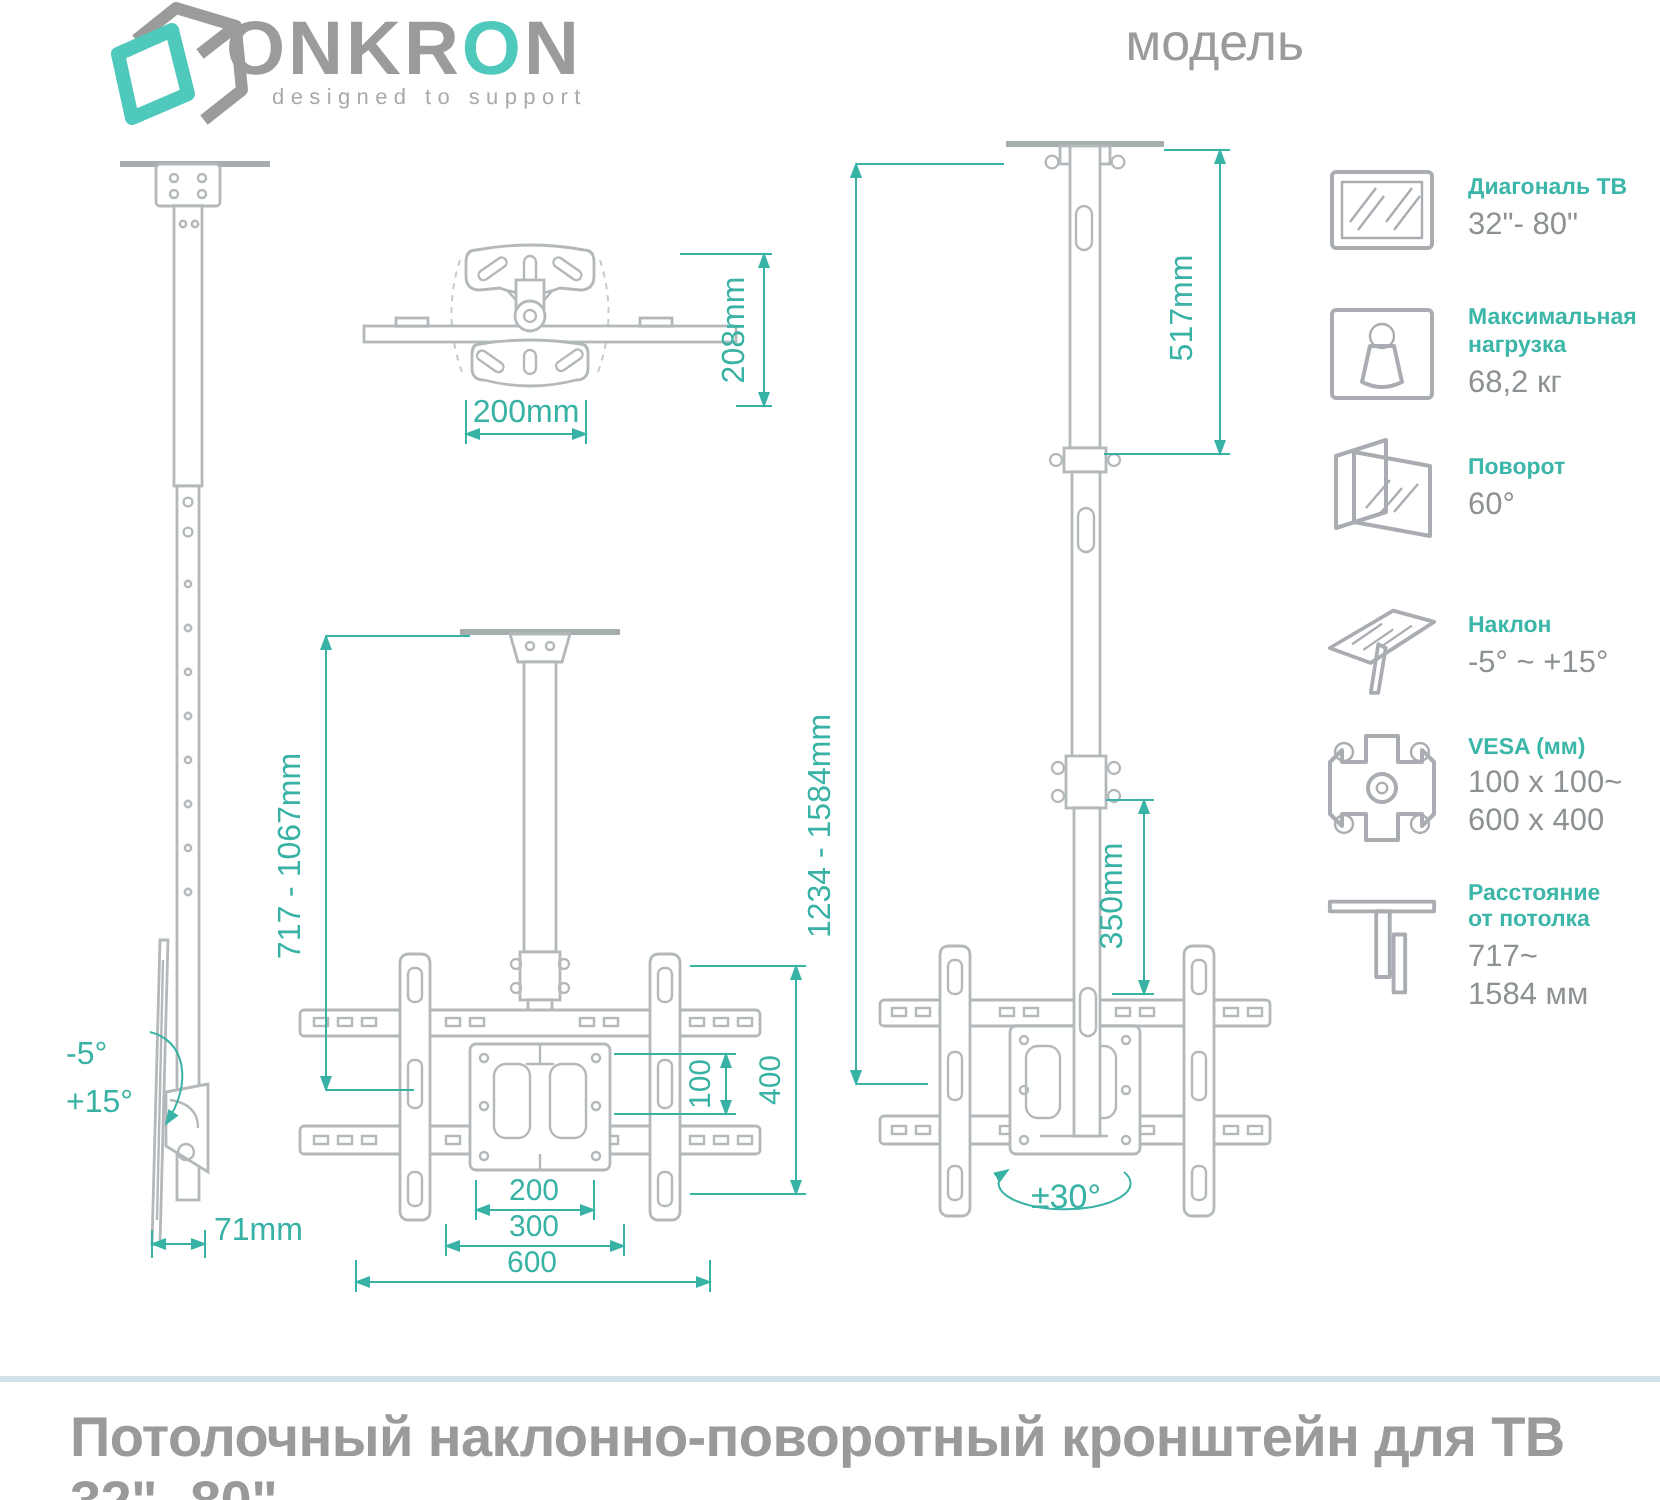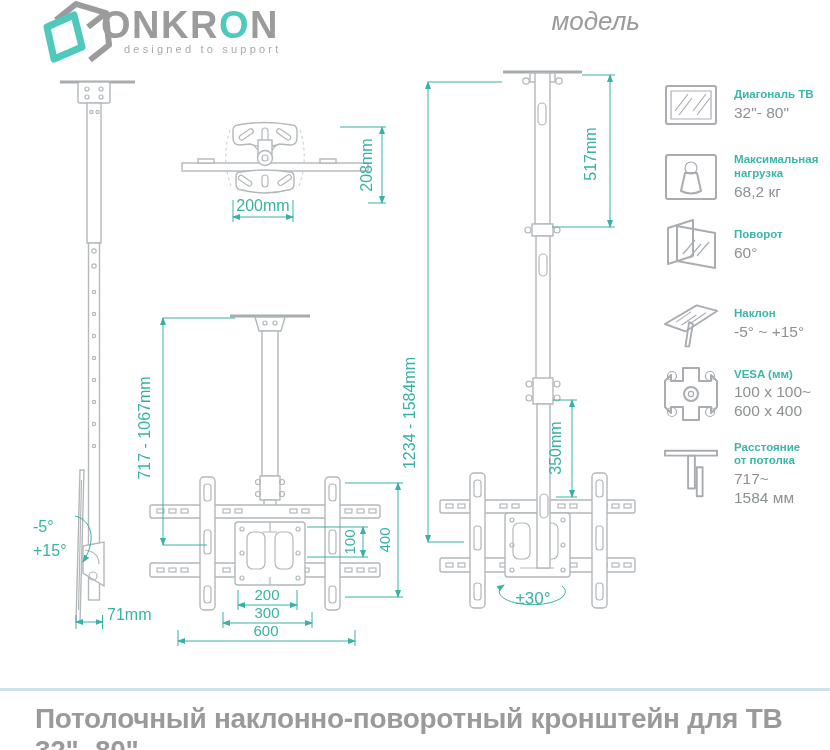--- a/index.html
+++ b/index.html
@@ -5,21 +5,21 @@
   html,body{margin:0;padding:0;}
   body{width:830px;height:750px;background:#ffffff;position:relative;overflow:hidden;
        font-family:"Liberation Sans",sans-serif;}
   .abs{position:absolute;}
   
   .wordmark{position:absolute;left:97px;top:4px;font-size:38px;font-weight:bold;
             color:#9b9b9b;letter-spacing:1.5px;}
   .wordmark .accent{color:#4fc9bc;}
   .tagline{position:absolute;left:120px;top:43px;font-size:11px;color:#a9a9a9;
            letter-spacing:3.2px;}
-  .model{position:absolute;right:30px;top:6px;display:flex;align-items:center;gap:28px;color:#9b9b9b;font-style:italic;}
+  .model{position:absolute;right:30px;top:6px;display:flex;align-items:center;gap:28px;color:#9b9b9b;}
   .model .lbl{font-size:26px;}
   .model .val{font-size:38px;font-weight:bold;}
   
   svg text{font-family:"Liberation Sans",sans-serif;}
   .dimtxt{fill:#38b2a4;font-size:16px;}
   .dimtxt-s{fill:#38b2a4;font-size:15px;}
   .dim{stroke:#38b2a4;stroke-width:1;fill:none;}
   .draw{stroke:#b3b8bb;stroke-width:1.4;fill:#ffffff;}
   .drawn{stroke:#b3b8bb;stroke-width:1.2;fill:none;}
   .drawd{stroke:#c6cacc;stroke-width:1;fill:none;stroke-dasharray:3,3;}
@@ -32,21 +32,21 @@
   .spec .val{color:#8c9194;font-size:15.5px;line-height:1.2;margin-top:2px;white-space:pre-line;}
   .ics{stroke:#a9adb2;fill:none;stroke-width:2;stroke-linejoin:round;stroke-linecap:round;}
   .ics-thin{stroke:#a9adb2;fill:none;stroke-width:1.2;stroke-linejoin:round;}
   
   .divider{position:absolute;left:0;right:0;top:688px;height:3px;background:#cfe2ea;}
   .title{position:absolute;left:35px;top:703px;font-size:28px;font-weight:bold;color:#9a9a9a;letter-spacing:-0.3px;}
 </style>
 </head>
 <body>
 
-<div class="abs" style="left:4px;top:0;width:666px;height:65px;">
+<div class="abs" style="left:16px;top:0;width:666px;height:65px;">
   <svg class="abs" style="left:32px;top:0;" width="88" height="64" viewBox="0 0 88 64">
     <polyline points="20,20 40,4 70,13 52,27" fill="none" stroke="#9b9b9b" stroke-width="6" stroke-linejoin="round"></polyline>
     <polyline points="70,15 73,45 54,60" fill="none" stroke="#9b9b9b" stroke-width="6" stroke-linejoin="round"></polyline>
     <polygon points="11,27 38,15 46,47 18,59" fill="#ffffff" stroke="#4fc9bc" stroke-width="7" stroke-linejoin="round"></polygon>
   </svg>
   <div class="wordmark"><span>ONKR</span><span class="accent">O</span><span>N</span></div>
   <div class="tagline">designed to support</div>
   <div class="model">
     <span class="lbl">модель</span>
   </div>

